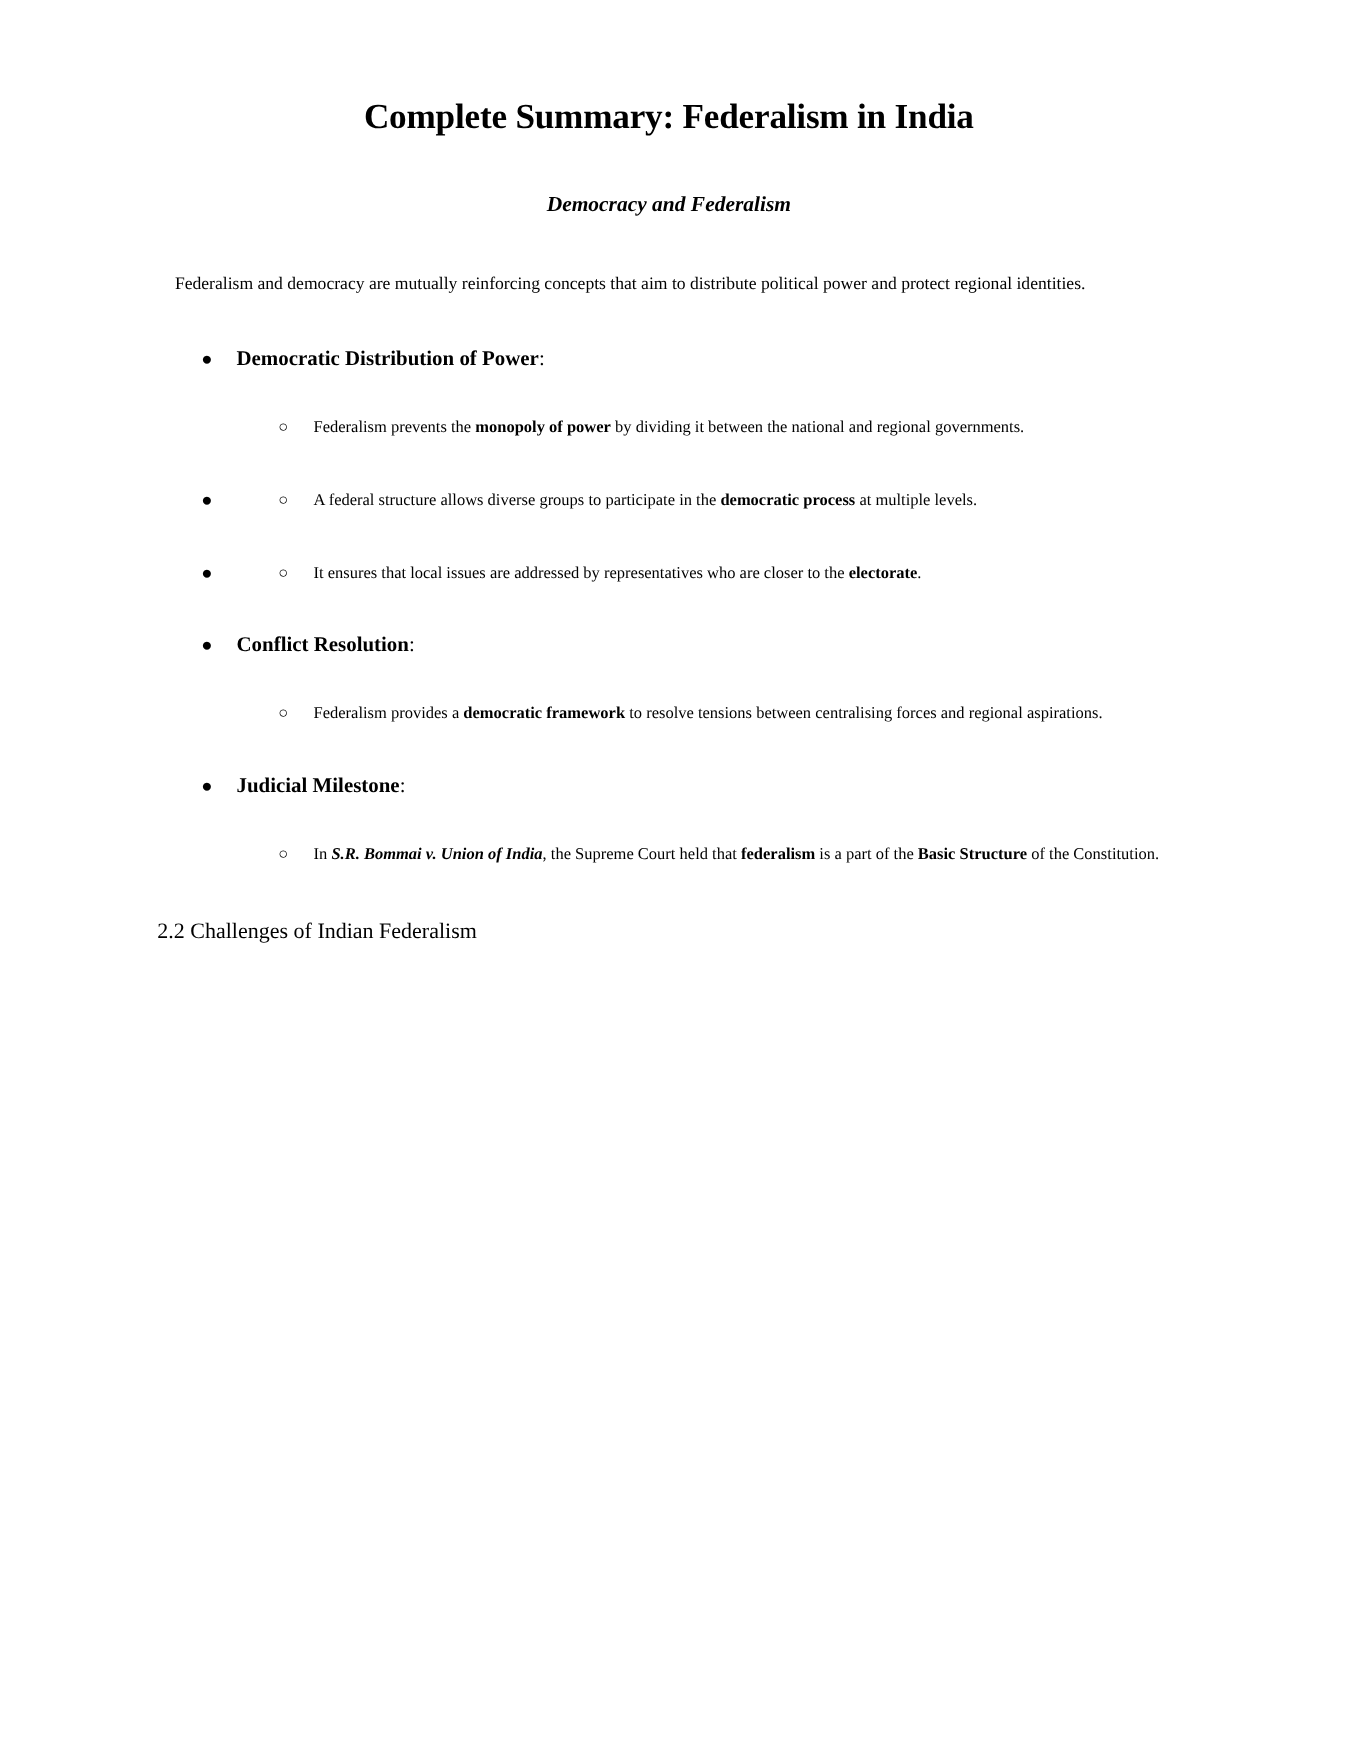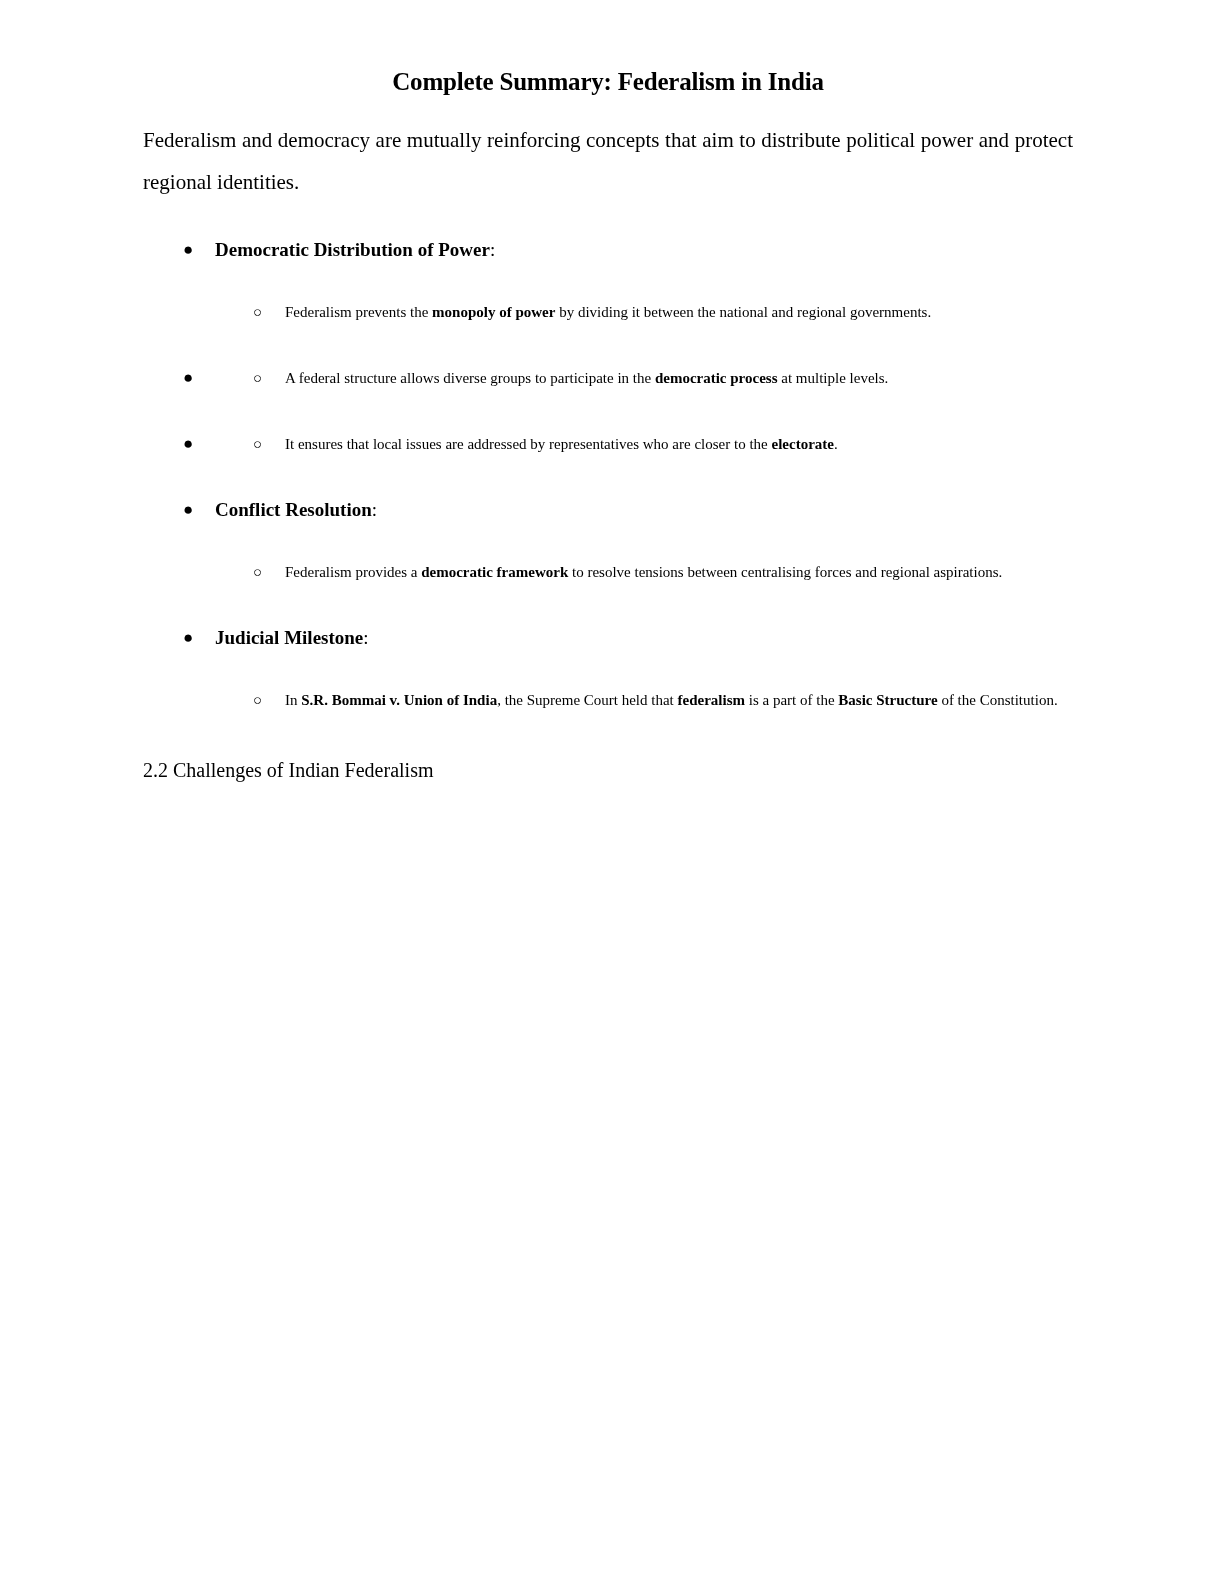--- a/index.html
+++ b/index.html
@@ -27,26 +27,26 @@
 
   .content {
     position: absolute;
     left: 143px;
     top: 0;
     width: 930px;
   }
 
   .doc-title {
     text-align: center;
-    font-size: 25px;
+    font-size: 32px;
     font-weight: bold;
     line-height: 1.25;
     letter-spacing: -0.2px;
     margin: 0;
-    padding-top: 66px;
+    padding-top: 85px;
   }
 
   .doc-subtitle {
     text-align: center;
     font-size: 19.5px;
     font-weight: bold;
     font-style: italic;
     line-height: 1.4;
     margin: 0;
     padding-top: 48px;
@@ -55,25 +55,25 @@
   .section-heading {
     font-size: 20px;
     font-weight: bold;
     line-height: 1.45;
     margin: 0;
     padding-top: 36px;
     text-align: left;
   }
 
   .body-para {
-    font-size: 21px;
+    font-size: 16px;
     line-height: 42px;
     text-align: justify;
     text-justify: inter-word;
-    margin: 0;
+    margin: 16px;
     padding-top: 22px;
     hyphens: none;
   }
 
   
   ul.level1 {
     list-style: none;
     margin: 0;
     padding: 0;
   }
@@ -133,38 +133,40 @@
     hyphens: none;
   }
   .subbullet-text.nojust {
     text-align: left;
   }
   .subbullet-text b {
     font-weight: bold;
   }
   .subbullet-text .bi {
     font-weight: bold;
+    font-style: italic;
   }
 
   .heading-22 {
     font-size: 20px;
     font-weight: normal;
     line-height: 1.45;
     margin: 0;
     padding-top: 35px;
   }
 </style>
 </head>
 <body>
 
 <div class="page">
   <div class="content">
 
     <h1 class="doc-title">Complete Summary: Federalism in India</h1>
 
+    <div class="doc-subtitle">Democracy and Federalism</div>
 
 
     <p class="body-para">Federalism and democracy are mutually reinforcing concepts that aim to distribute political power and protect regional identities.</p>
 
     <ul class="level1">
 
       <li class="bullet-item">
         <span class="marker-disc">●</span>
         <span class="bullet-label"><span class="strong">Democratic Distribution of Power</span><span>:</span></span>
         <ul class="level2">

